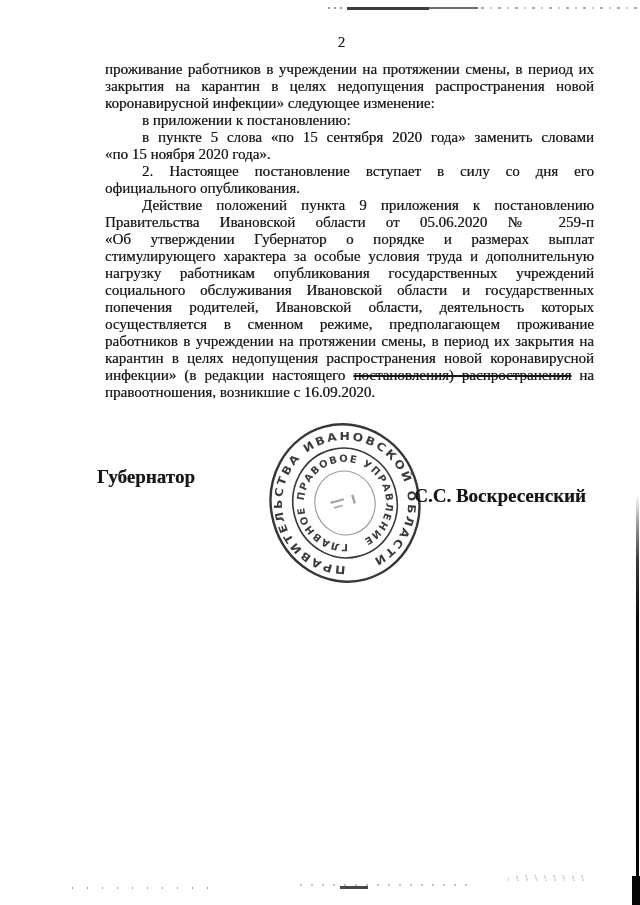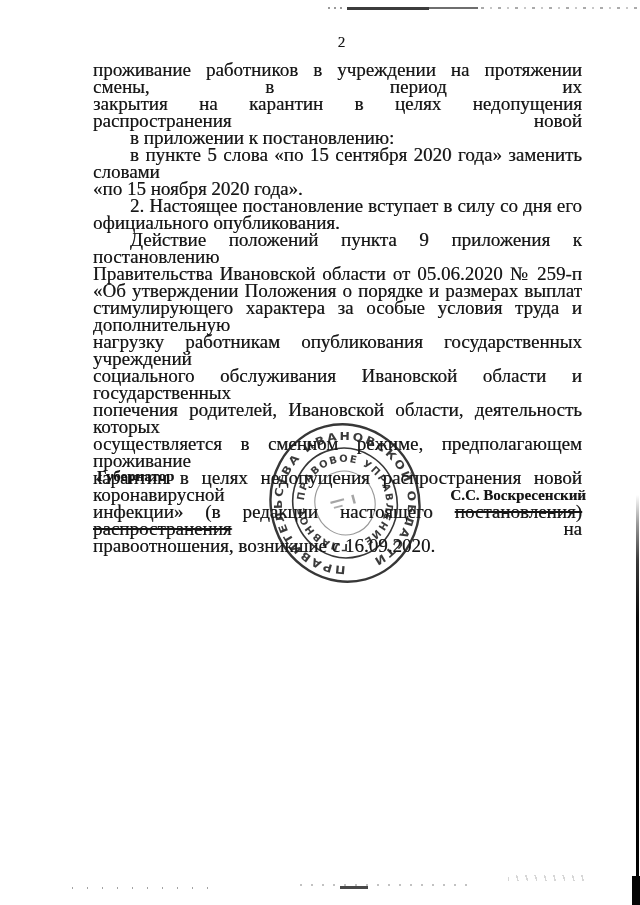--- a/index.html
+++ b/index.html
@@ -12,33 +12,33 @@
     font-family:"Liberation Serif","DejaVu Serif",serif;
     color:#161616;
   }
   
   .page-number{
     position:absolute;top:34px;left:97px;width:489px;
     text-align:center;font-size:15px;
     text-shadow:0.35px 0 0 rgba(0,0,0,.55);
   }
   .content{
-    position:absolute;top:61px;left:93px;width:489px;
-    font-size:19px;line-height:17px;
+    position:absolute;top:61px;left:105px;width:489px;
+    font-size:15px;line-height:17px;
     text-shadow:0.35px 0 0 rgba(0,0,0,.55);
   }
   .ln{white-space:normal;}
   .ln.j{text-align:justify;text-align-last:justify;}
   .ln.l{text-align:left;}
   .ln.ind{text-indent:37px;}
   .struck{text-decoration:line-through;text-decoration-thickness:1.6px;}
   
   .sig-row{
     position:absolute;top:467px;left:97px;width:489px;
-    font-size:15px;font-weight:bold;line-height:19px;
+    font-size:19px;font-weight:bold;line-height:19px;
     text-shadow:0.3px 0 0 rgba(0,0,0,.5);
   }
   .sig-name{position:absolute;right:0;top:19px;white-space:nowrap;text-align:right;}
   
   .stamp{
     position:absolute;left:259px;top:414px;
     filter:blur(.35px);
     opacity:.88;
   }
   .stamp text{
@@ -75,33 +75,35 @@
   <div class="art top-dots"></div>
   <div class="art top-dash-dark"></div>
   <div class="art top-dash-mid"></div>
   <div class="art top-speckle"></div>
 
   <div class="page-number">2</div>
 
   <div class="content">
     <div class="ln j">проживание работников в учреждении на протяжении смены, в период их</div>
     <div class="ln j">закрытия на карантин в целях недопущения распространения новой</div>
+    <div class="ln l">коронавирусной инфекции» следующее изменение:</div>
     <div class="ln l ind">в приложении к постановлению:</div>
     <div class="ln j ind">в пункте 5 слова «по 15 сентября 2020 года» заменить словами</div>
     <div class="ln l">«по 15 ноября 2020 года».</div>
     <div class="ln j ind">2. Настоящее постановление вступает в силу со дня его</div>
     <div class="ln l">официального опубликования.</div>
     <div class="ln j ind">Действие положений пункта 9 приложения к постановлению</div>
     <div class="ln j">Правительства Ивановской области от 05.06.2020 № 259-п</div>
-    <div class="ln j">«Об утверждении Положения о порядке и размерах выплат</div>
+    <div class="ln j">«Об утверждении Губернатор о порядке и размерах выплат</div>
     <div class="ln j">стимулирующего характера за особые условия труда и дополнительную</div>
     <div class="ln j">нагрузку работникам опубликования государственных учреждений</div>
     <div class="ln j">социального обслуживания Ивановской области и государственных</div>
     <div class="ln j">попечения родителей, Ивановской области, деятельность которых</div>
     <div class="ln j">осуществляется в сменном режиме, предполагающем проживание</div>
+    <div class="ln j">работников в учреждении на протяжении смены, в период их закрытия на</div>
     <div class="ln j">карантин в целях недопущения распространения новой коронавирусной</div>
     <div class="ln j"><span>инфекции» (в редакции настоящего </span><span class="struck">постановления) распространения</span><span> на</span></div>
     <div class="ln l">правоотношения, возникшие с 16.09.2020.</div>
   </div>
 
   <div class="sig-row">
     <div>Губернатор</div>
     <span class="sig-name">С.С. Воскресенский</span>
   </div>
 

